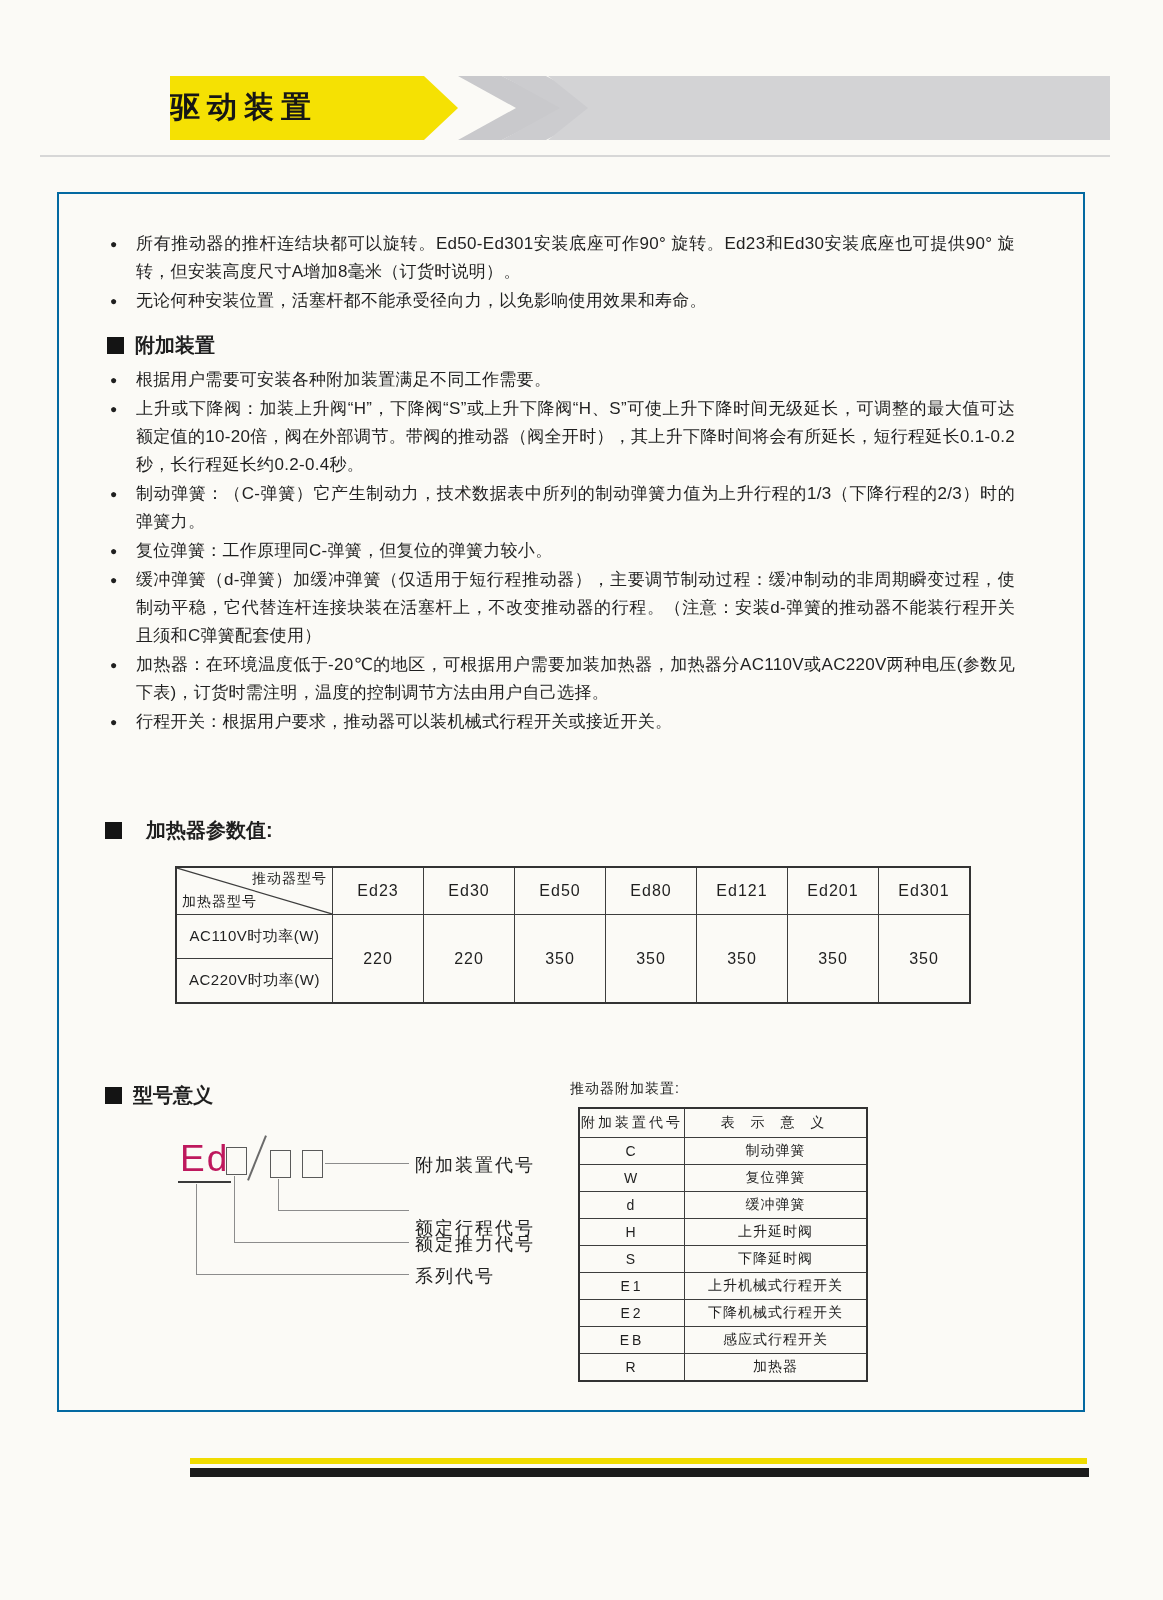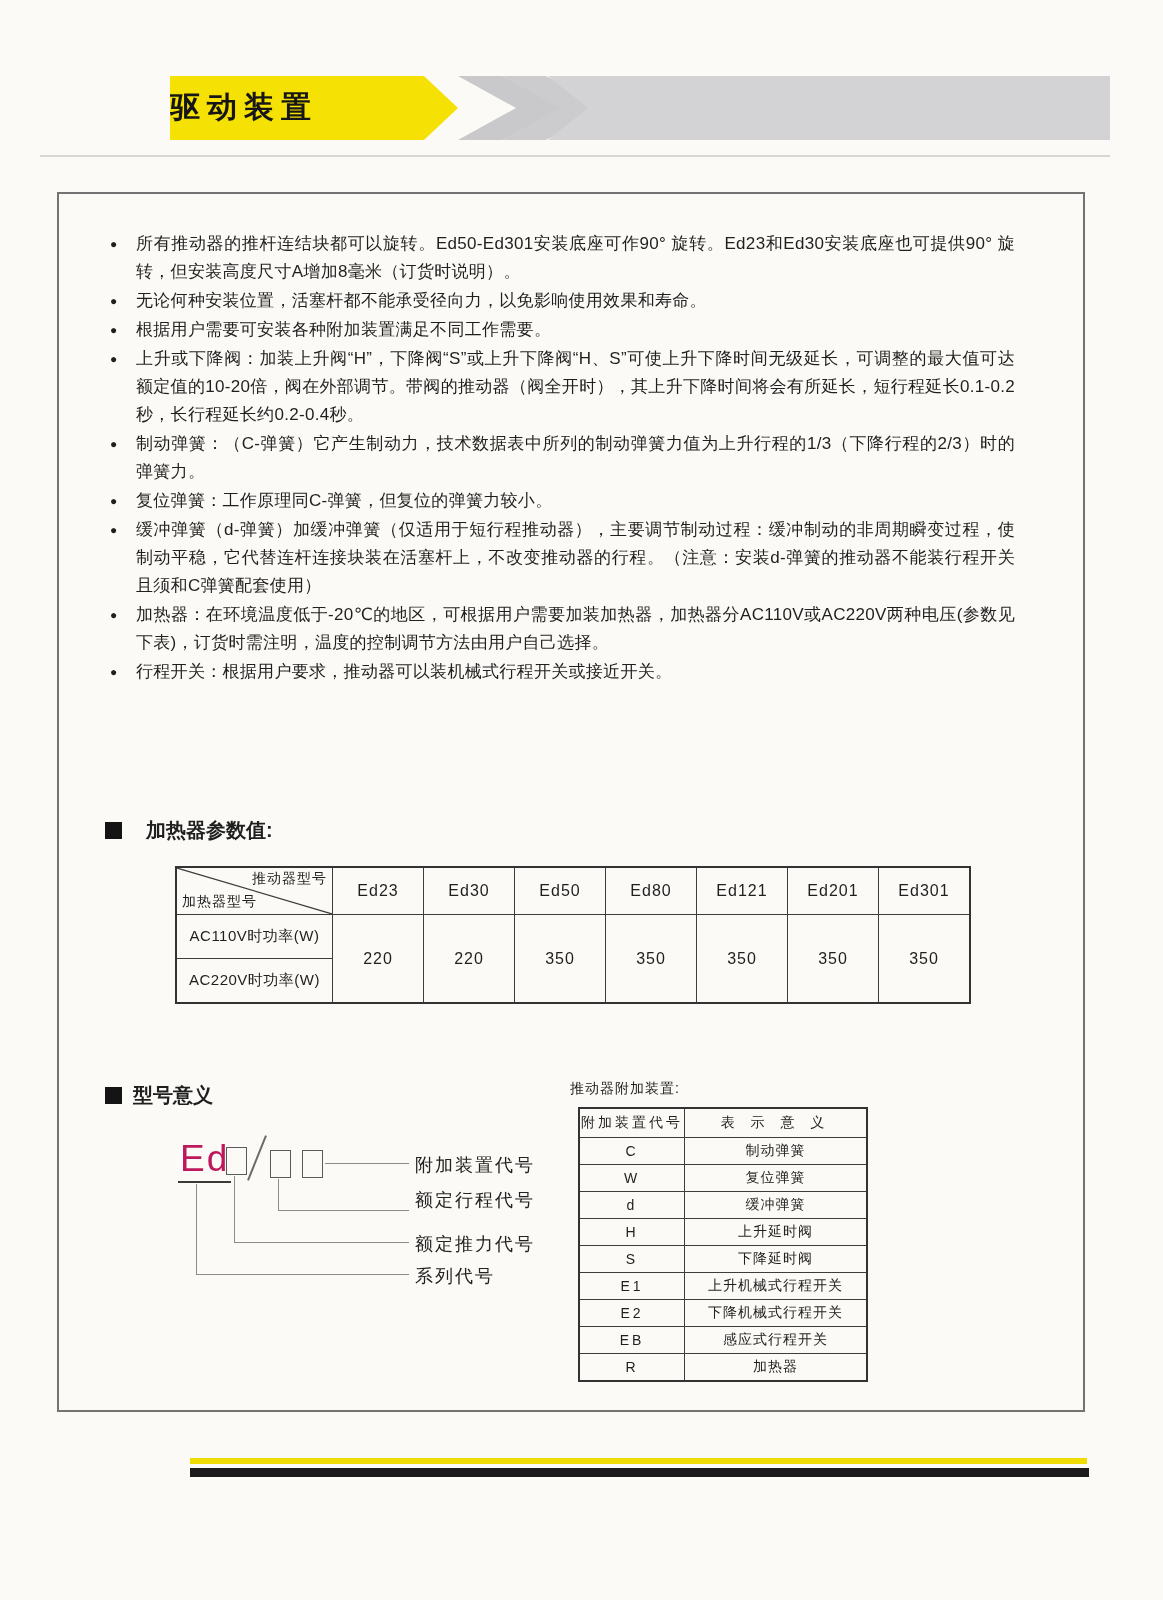--- a/index.html
+++ b/index.html
@@ -31,21 +31,21 @@
     background:#d3d3d5;
     clip-path:polygon(0 0, 100% 0, 100% 100%, 0 100%, 40px 50%);
   }
   .header-rule {
     position:absolute; left:40px; top:155px; width:1070px; height:2px;
     background:#d7d7d7;
   }
   
   .content-box {
     position:absolute; left:57px; top:192px; width:1028px; height:1220px;
-    border:2px solid #737373; box-sizing:border-box;
+    border:2px solid #0369a1; box-sizing:border-box;
     padding:36px 68px 0 50px;
   }
   .bullet {
     position:relative; padding-left:27px; margin:0 0 1px 0;
     font-size:17px; line-height:28px; letter-spacing:0.3px;
     text-align:justify;
   }
   .bullet::before {
     content:"●"; position:absolute; left:1px; top:0;
     font-size:12px; line-height:28px;
@@ -123,20 +123,24 @@
   <div class="chev chev1"></div>
   <div class="chev chev2"></div>
   <div class="header-bar"></div>
   <div class="header-rule"></div>
 
   <div class="content-box">
 
     <p class="bullet">所有推动器的推杆连结块都可以旋转。Ed50-Ed301安装底座可作90° 旋转。Ed23和Ed30安装底座也可提供90° 旋转，但安装高度尺寸A增加8毫米（订货时说明）。</p>
     <p class="bullet">无论何种安装位置，活塞杆都不能承受径向力，以免影响使用效果和寿命。</p>
 
+    <div class="section-head">
+      <span class="square-icon"></span>
+      <span>附加装置</span>
+    </div>
 
     <p class="bullet">根据用户需要可安装各种附加装置满足不同工作需要。</p>
     <p class="bullet">上升或下降阀：加装上升阀“H”，下降阀“S”或上升下降阀“H、S”可使上升下降时间无级延长，可调整的最大值可达额定值的10-20倍，阀在外部调节。带阀的推动器（阀全开时），其上升下降时间将会有所延长，短行程延长0.1-0.2秒，长行程延长约0.2-0.4秒。</p>
     <p class="bullet">制动弹簧：（C-弹簧）它产生制动力，技术数据表中所列的制动弹簧力值为上升行程的1/3（下降行程的2/3）时的弹簧力。</p>
     <p class="bullet">复位弹簧：工作原理同C-弹簧，但复位的弹簧力较小。</p>
     <p class="bullet">缓冲弹簧（d-弹簧）加缓冲弹簧（仅适用于短行程推动器），主要调节制动过程：缓冲制动的非周期瞬变过程，使制动平稳，它代替连杆连接块装在活塞杆上，不改变推动器的行程。（注意：安装d-弹簧的推动器不能装行程开关且须和C弹簧配套使用）</p>
     <p class="bullet">加热器：在环境温度低于-20℃的地区，可根据用户需要加装加热器，加热器分AC110V或AC220V两种电压(参数见下表)，订货时需注明，温度的控制调节方法由用户自己选择。</p>
     <p class="bullet">行程开关：根据用户要求，推动器可以装机械式行程开关或接近开关。</p>
 
     <div class="section-head abs heater-heading">
@@ -192,21 +196,21 @@
 
       <div class="dline" style="left:266px; top:31px; width:84px; height:1px;"></div>
       <div class="dline" style="left:219px; top:47px; width:1px; height:31px;"></div>
       <div class="dline" style="left:219px; top:78px; width:131px; height:1px;"></div>
       <div class="dline" style="left:175px; top:44px; width:1px; height:66px;"></div>
       <div class="dline" style="left:175px; top:110px; width:175px; height:1px;"></div>
       <div class="dline" style="left:137px; top:52px; width:1px; height:90px;"></div>
       <div class="dline" style="left:137px; top:142px; width:213px; height:1px;"></div>
 
       <span class="dlabel" style="top:21px;">附加装置代号</span>
-      <span class="dlabel" style="top:56px;">额定行程代号</span>
+      <span class="dlabel" style="top:84px;">额定行程代号</span>
       <span class="dlabel" style="top:100px;">额定推力代号</span>
       <span class="dlabel" style="top:132px;">系列代号</span>
     </div>
 
     <div class="addon-title">推动器附加装置:</div>
     <table class="addon-table">
       <tbody>
           <tr class="at-head">
         <th class="at-code at-head">附加装置代号</th>
         <th class="at-mean at-head at-head-mean">表 示 意 义</th>

